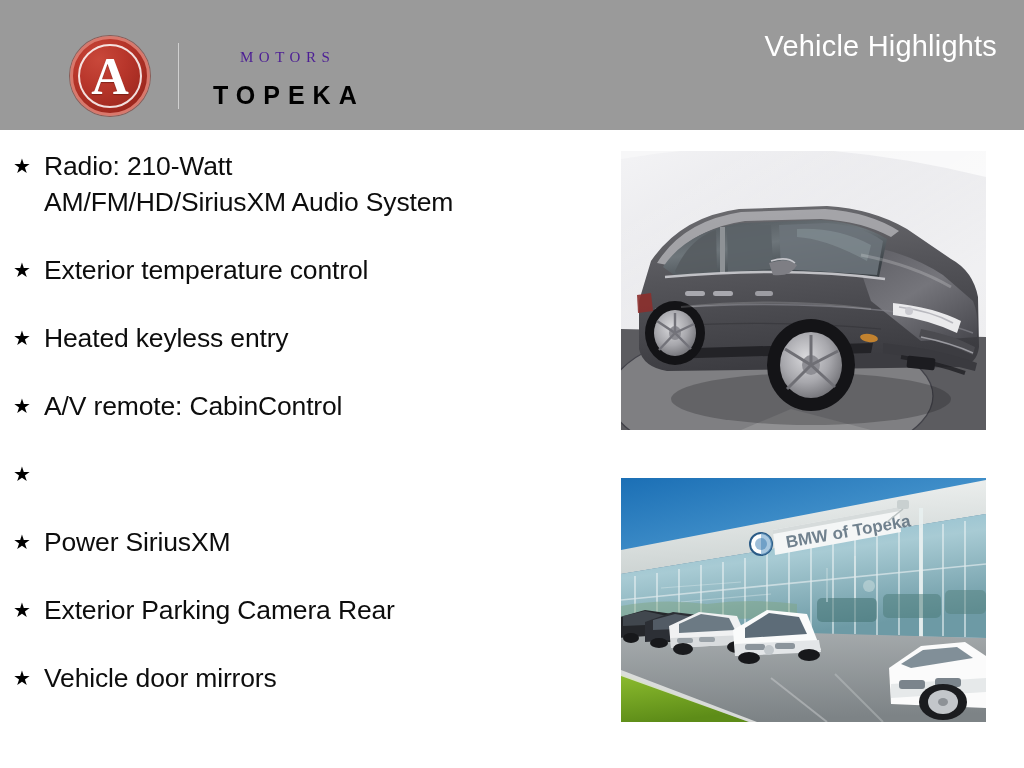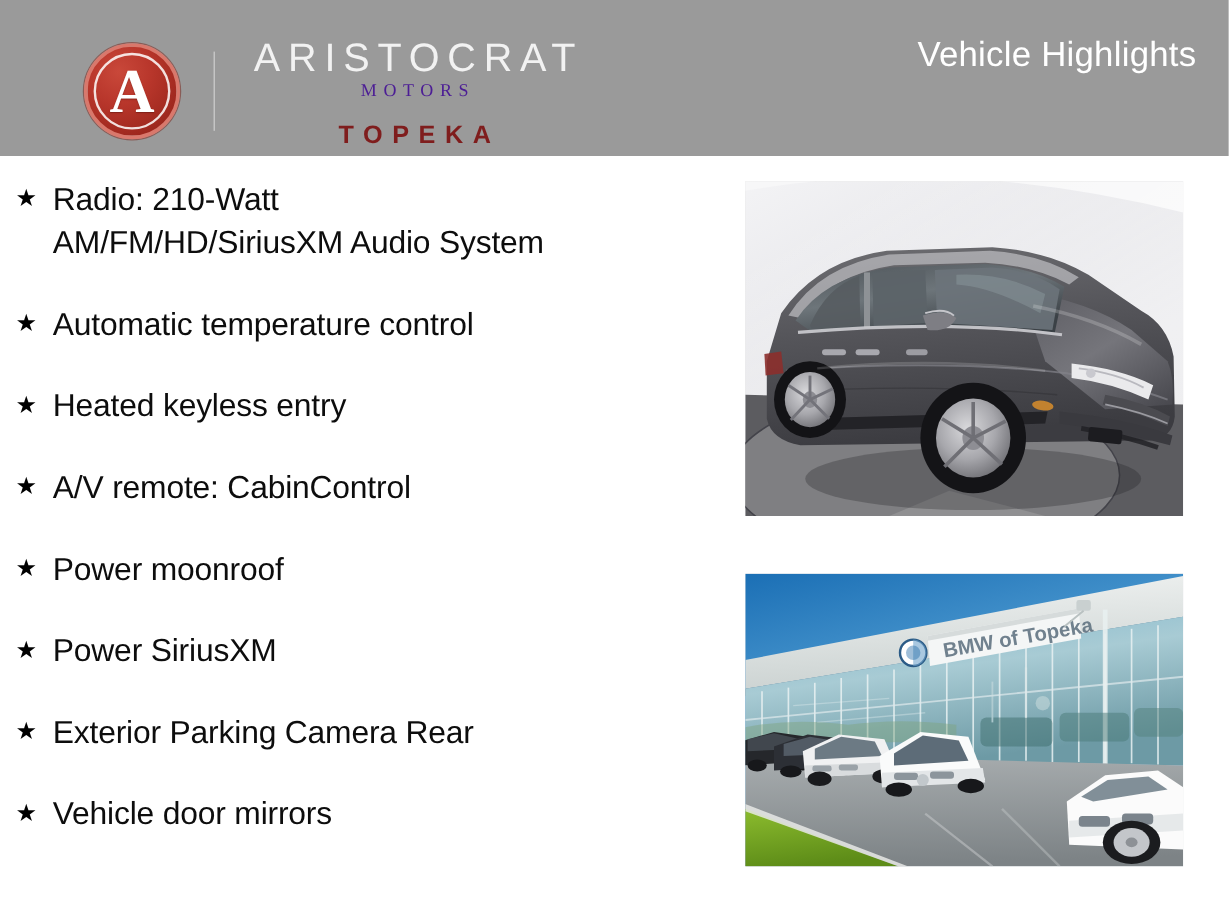--- a/index.html
+++ b/index.html
@@ -93,23 +93,23 @@
     font-size: 15px;
     letter-spacing: 5.5px;
     color: #4c1d95;
     margin-top: 3px;
     line-height: 1;
     text-indent: 5.5px;
   }
   .brand-city {
     font-family: "Liberation Sans", sans-serif;
     font-weight: bold;
-    font-size: 21px;
+    font-size: 25px;
     letter-spacing: 8px;
-    color: #7f1d1d;
+    color: #000000;
     margin-top: 18px;
     line-height: 1;
     text-indent: 8px;
   }
   .header-title {
     position: absolute;
     right: 27px;
     top: 0;
     height: 92px;
     display: flex;
@@ -180,56 +180,54 @@
 
   <div class="brand">
 
     <div class="emblem">
       <span class="emblem-letter">A</span>
     </div>
 
     <div class="brand-divider"></div>
 
     <div class="brand-words">
-      <div class="brand-name">ARISTOCRAT</div>
       <div class="brand-motors">MOTORS</div>
       <div class="brand-city">TOPEKA</div>
     </div>
 
   </div>
 
   <div class="header-title">Vehicle Highlights</div>
 </div>
 
 <div class="features">
 
   <div class="feature-item">
     <span class="feature-star">★</span>
     <span class="feature-text">Radio: 210-Watt
 AM/FM/HD/SiriusXM Audio System</span>
   </div>
 
   <div class="feature-item">
     <span class="feature-star">★</span>
-    <span class="feature-text">Automatic temperature control</span>
+    <span class="feature-text">Exterior temperature control</span>
   </div>
 
   <div class="feature-item">
     <span class="feature-star">★</span>
     <span class="feature-text">Heated keyless entry</span>
   </div>
 
   <div class="feature-item">
     <span class="feature-star">★</span>
     <span class="feature-text">A/V remote: CabinControl</span>
   </div>
 
   <div class="feature-item">
     <span class="feature-star">★</span>
-    <span class="feature-text">Power moonroof</span>
   </div>
 
   <div class="feature-item">
     <span class="feature-star">★</span>
     <span class="feature-text">Power SiriusXM</span>
   </div>
 
   <div class="feature-item">
     <span class="feature-star">★</span>
     <span class="feature-text">Exterior Parking Camera Rear</span>

